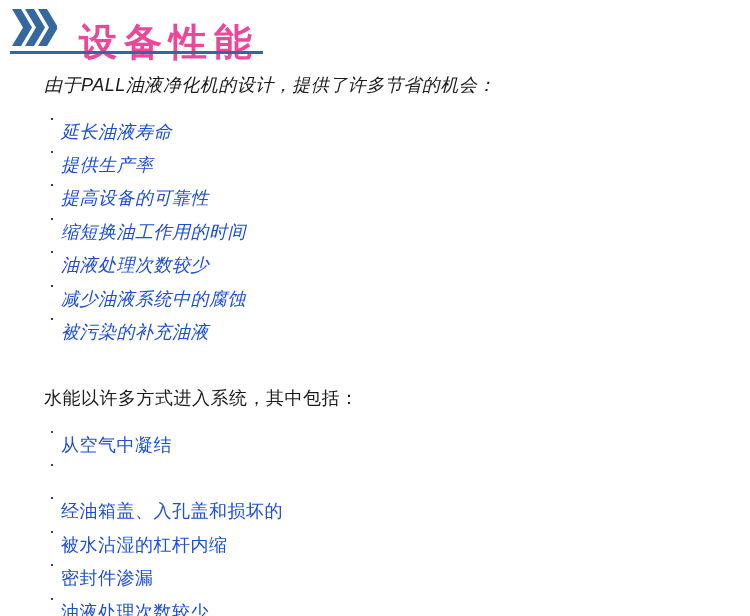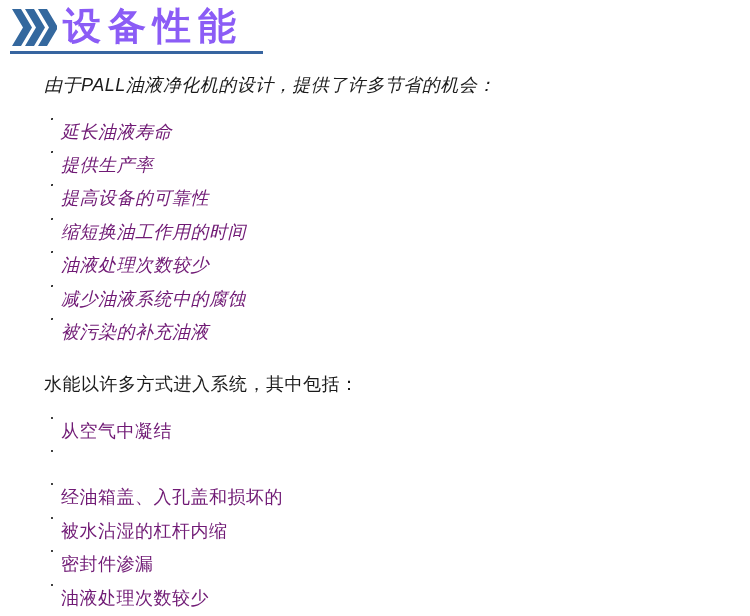--- a/index.html
+++ b/index.html
@@ -22,43 +22,43 @@
     top: 9px;
     width: 45px;
     height: 37px;
     color: var(--accent, #34689E);
   }
   .chevrons svg { display: block; width: 100%; height: 100%; }
   .title {
     position: absolute;
     left: 63px;
     top: 5px;
-    margin: 0;
+    margin: 16px;
     font-size: 38px;
     line-height: 42px;
     font-weight: 600;
     letter-spacing: 7px;
-    color: #8b5cf6;
+    color: #ec4899;
     white-space: nowrap;
   }
   .title-rule {
     position: absolute;
     left: 10px;
     top: 51px;
     width: 253px;
     height: 3px;
     background: var(--underline, #3765A0);
   }
   .sec {
     position: absolute;
     left: 44px;
     width: 660px;
   }
   .sec-1 { top: 68px; font-style: italic; }
-  .sec-2 { top: 367px; }
+  .sec-2 { top: 381px; }
   .line {
     height: 33.4px;
     display: flex;
     align-items: center;
     font-size: 18px;
     letter-spacing: 0.5px;
     white-space: nowrap;
   }
   .intro { margin: 0; }
   ul.bullets {
@@ -67,21 +67,21 @@
     list-style: none;
   }
   .bullet-marker {
     display: inline-block;
     width: 12px;
     margin-left: 5px;
     text-align: left;
     font-size: 18px;
     color: #1b1b1b;
   }
-  .bullet-text { color: #701a75; margin-top: 27px; }
+  .bullet-text { color: #1d4ed8; margin-top: 27px; }
 </style>
 </head>
 <body>
 
 <div class="slide">
 
   <span class="chevrons">
     <svg viewBox="0 0 45 37" aria-hidden="true">
       <path fill="currentColor" d="M0 0 L9 0 L20 18.5 L9 37 L0 37 L11 18.5 Z"></path>
       <path fill="currentColor" d="M13 0 L22 0 L33 18.5 L22 37 L13 37 L24 18.5 Z"></path>

